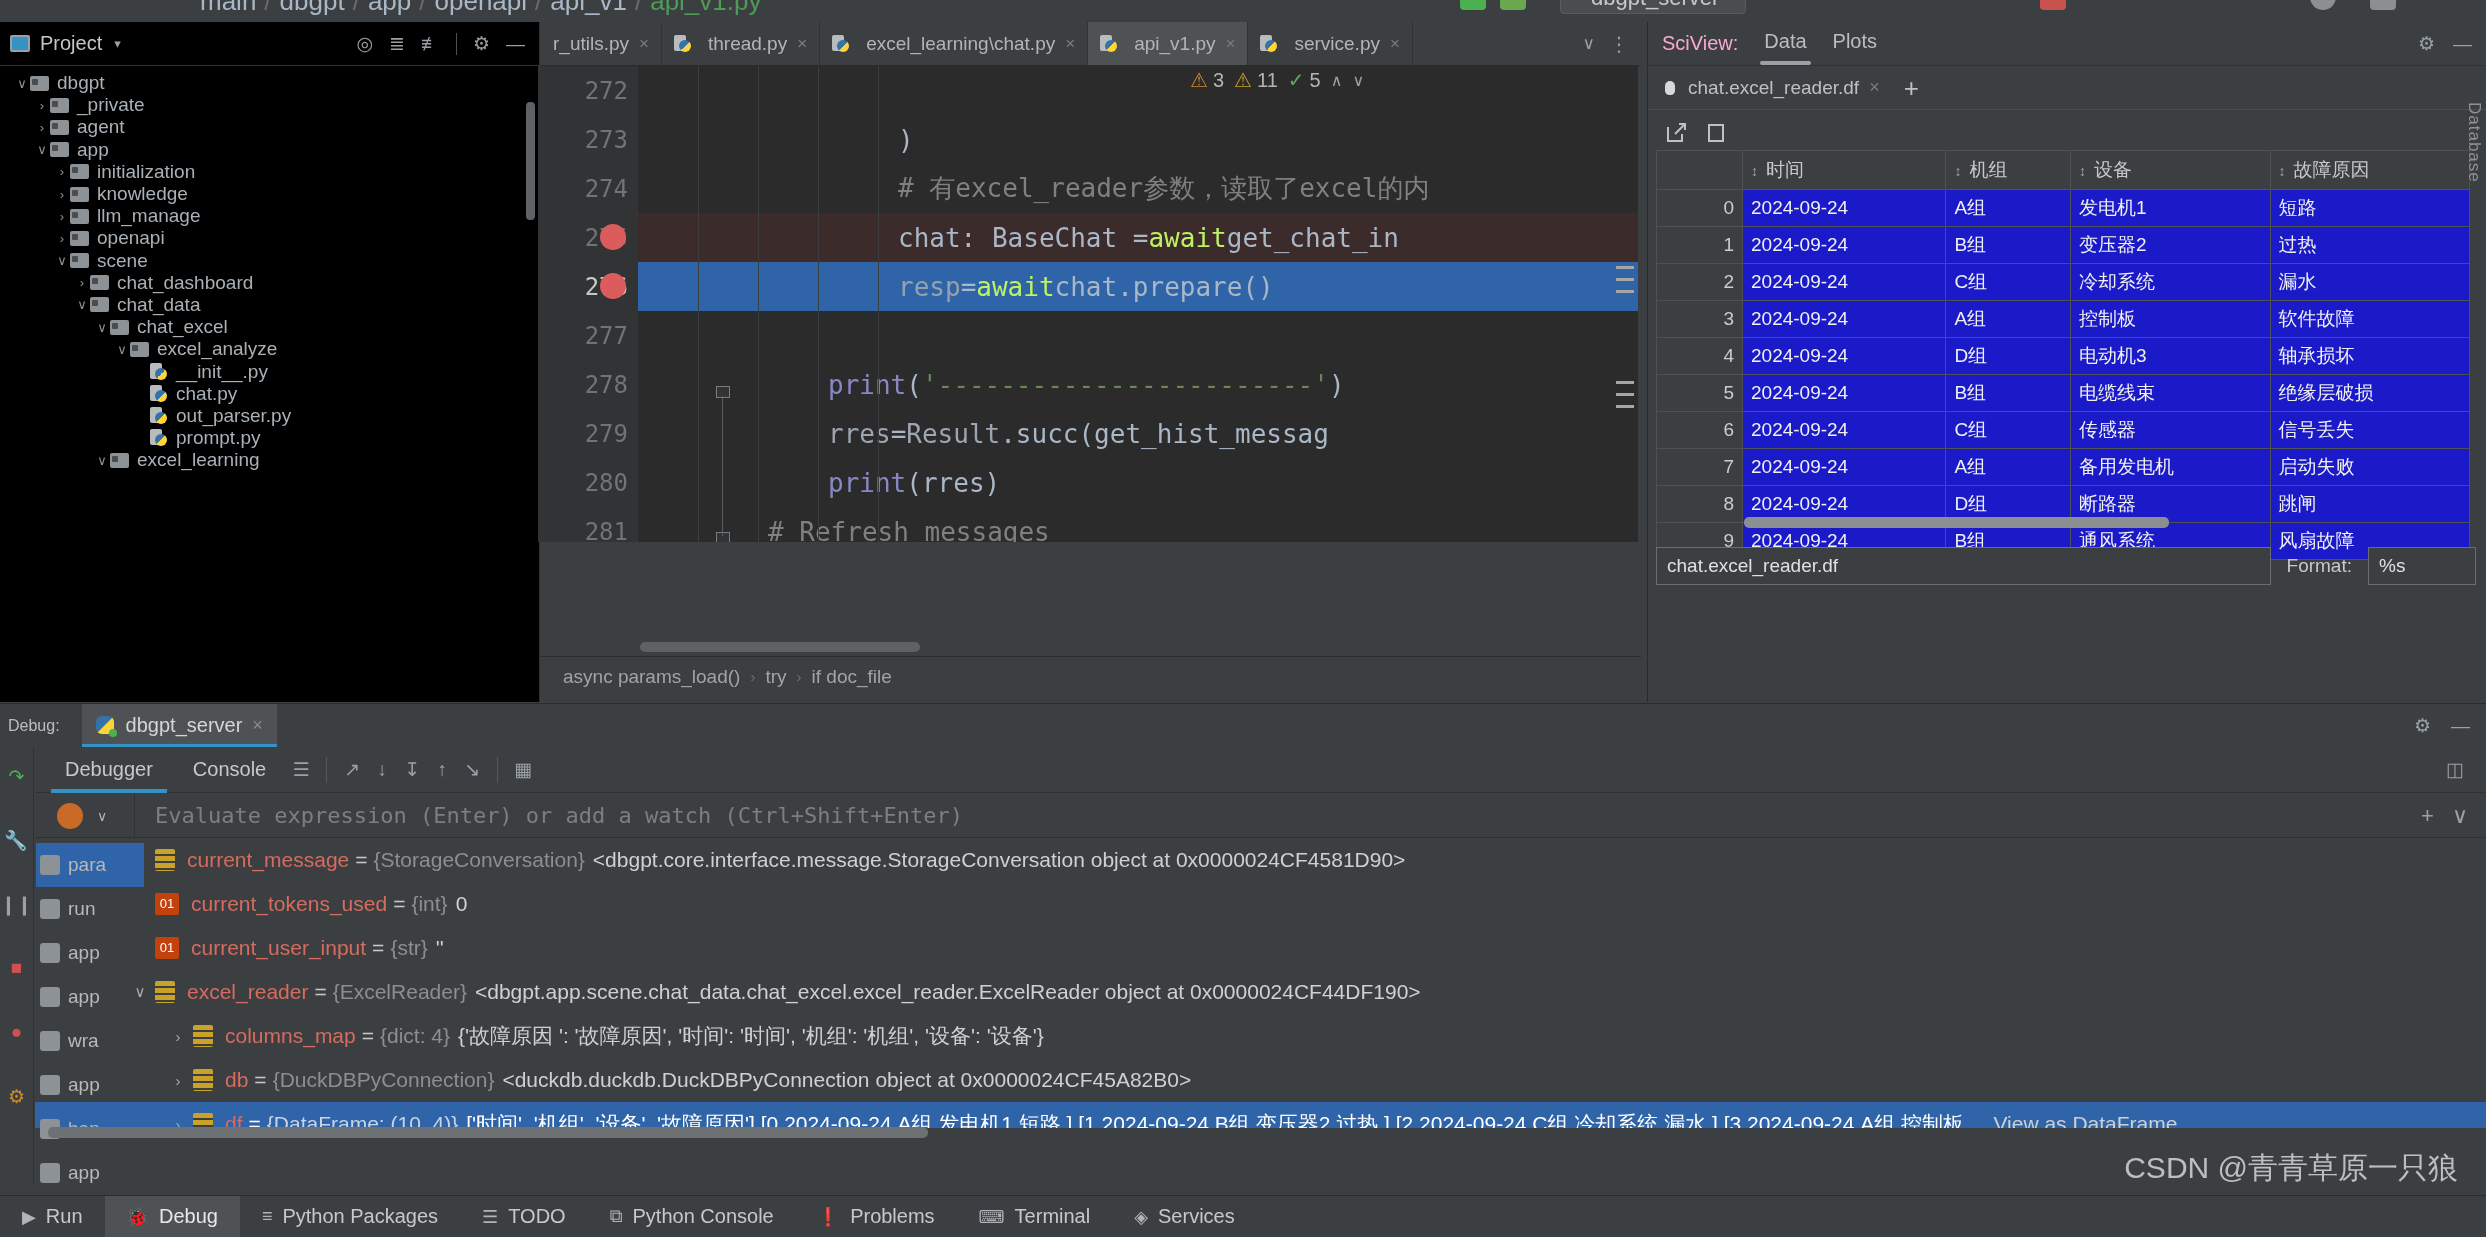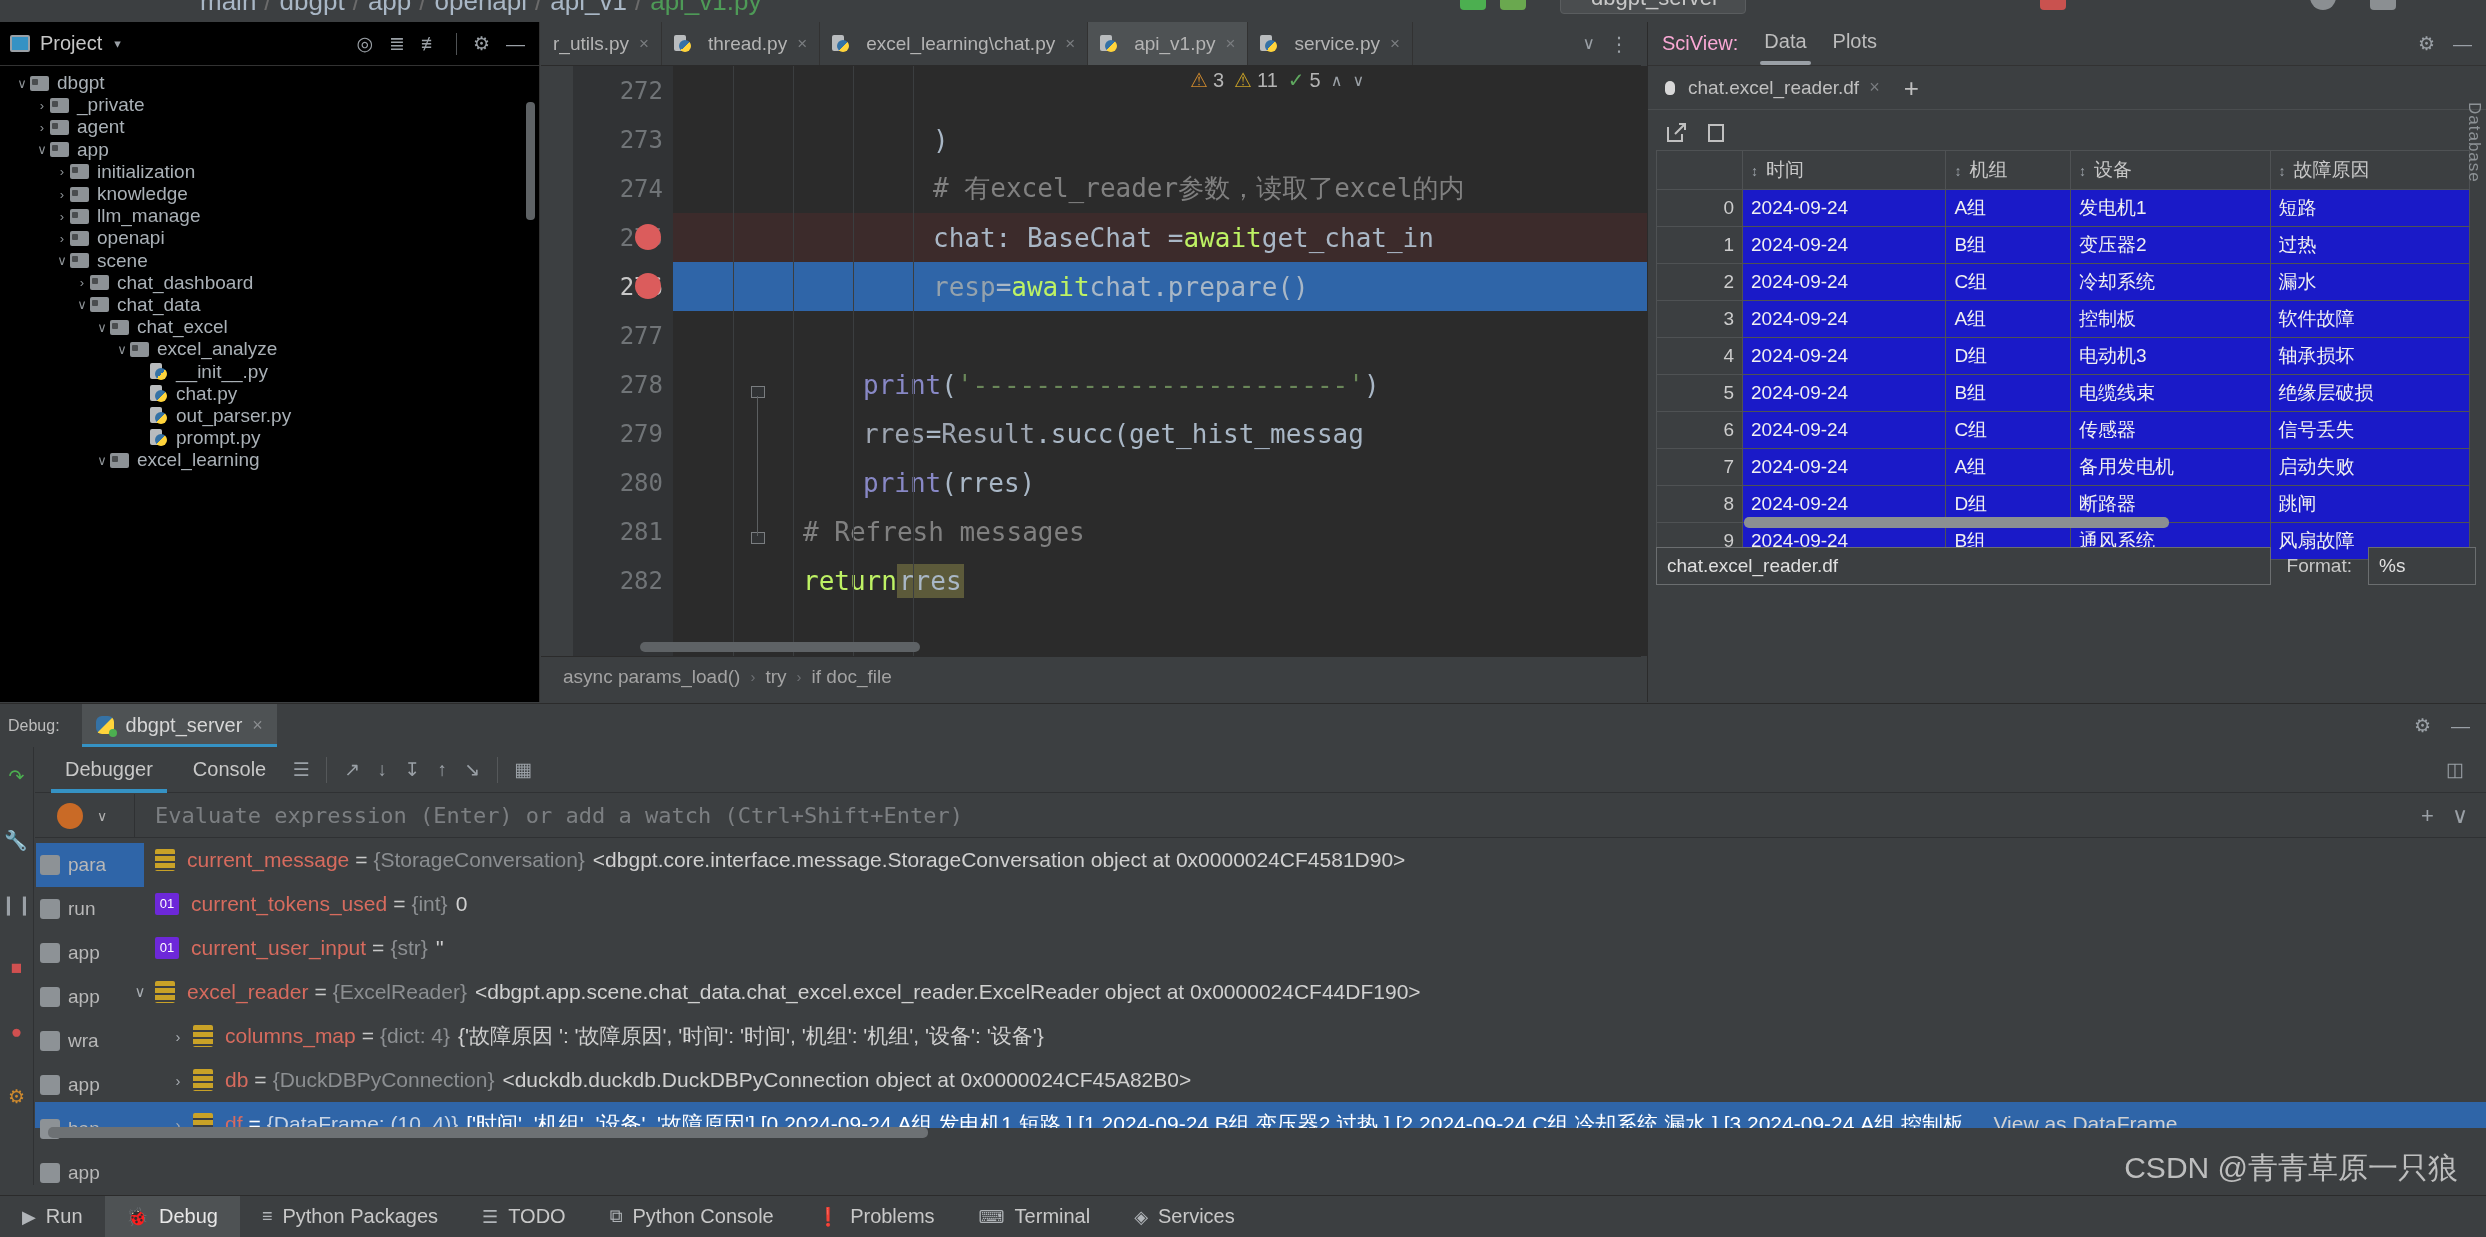--- a/index.html
+++ b/index.html
@@ -93,21 +93,21 @@
     white-space: nowrap; position: relative;
   }
   .etab.active { background: #4e5254; }
   .etab .x { color: #7a7d80; font-size: 17px; margin-left: 2px; }
   .tabs-right {
     margin-left: auto; display: flex; align-items: center; gap: 14px; padding: 0 12px;
   }
 
   
   .editor {
-    position: absolute; left: 573px; top: 66px; width: 1100px; height: 590px;
+    position: absolute; left: 538px; top: 66px; width: 1100px; height: 476px;
     background: #2b2b2b; overflow: hidden;
   }
   .gutter {
     position: absolute; left: 0; top: 0; width: 100px; height: 590px;
     background: #313335;
   }
   .gline {
     height: 49px; display: flex; align-items: center; justify-content: flex-end;
     padding-right: 10px; font-family: "DejaVu Sans Mono", monospace;
     font-size: 24px; color: #707477;
@@ -324,21 +324,21 @@
   .vrow.sel { background: #2f65a8; }
   .varrow { width: 30px; text-align: center; font-size: 15px; color: #a8adb2; flex: none; }
   .varrow.hidden { visibility: hidden; }
   .vicon-obj {
     width: 20px; height: 22px; flex: none; margin-right: 12px;
     background: repeating-linear-gradient(to bottom,#c9a227 0 5px,#3c3f41 5px 7px);
     border-radius: 2px;
   }
   .vicon-prim {
     width: 24px; height: 22px; flex: none; margin-right: 12px;
-    background: #6d28d9; color: #fff; font-size: 13px; line-height: 22px;
+    background: #c2410c; color: #fff; font-size: 13px; line-height: 22px;
     text-align: center; border-radius: 2px;
   }
   .vname { color: #d76b5e; }
   .veq { color: #c8c8c8; padding: 0 6px; }
   .vtype { color: #8c8f92; }
   .vval { color: #d0d0d0; }
   .vrow.sel .vtype { color: #c8d4e4; }
   .vrow.sel .vval, .vrow.sel .veq { color: #ffffff; }
   .vdataframe-link { color: #d0d0d0; }
 

